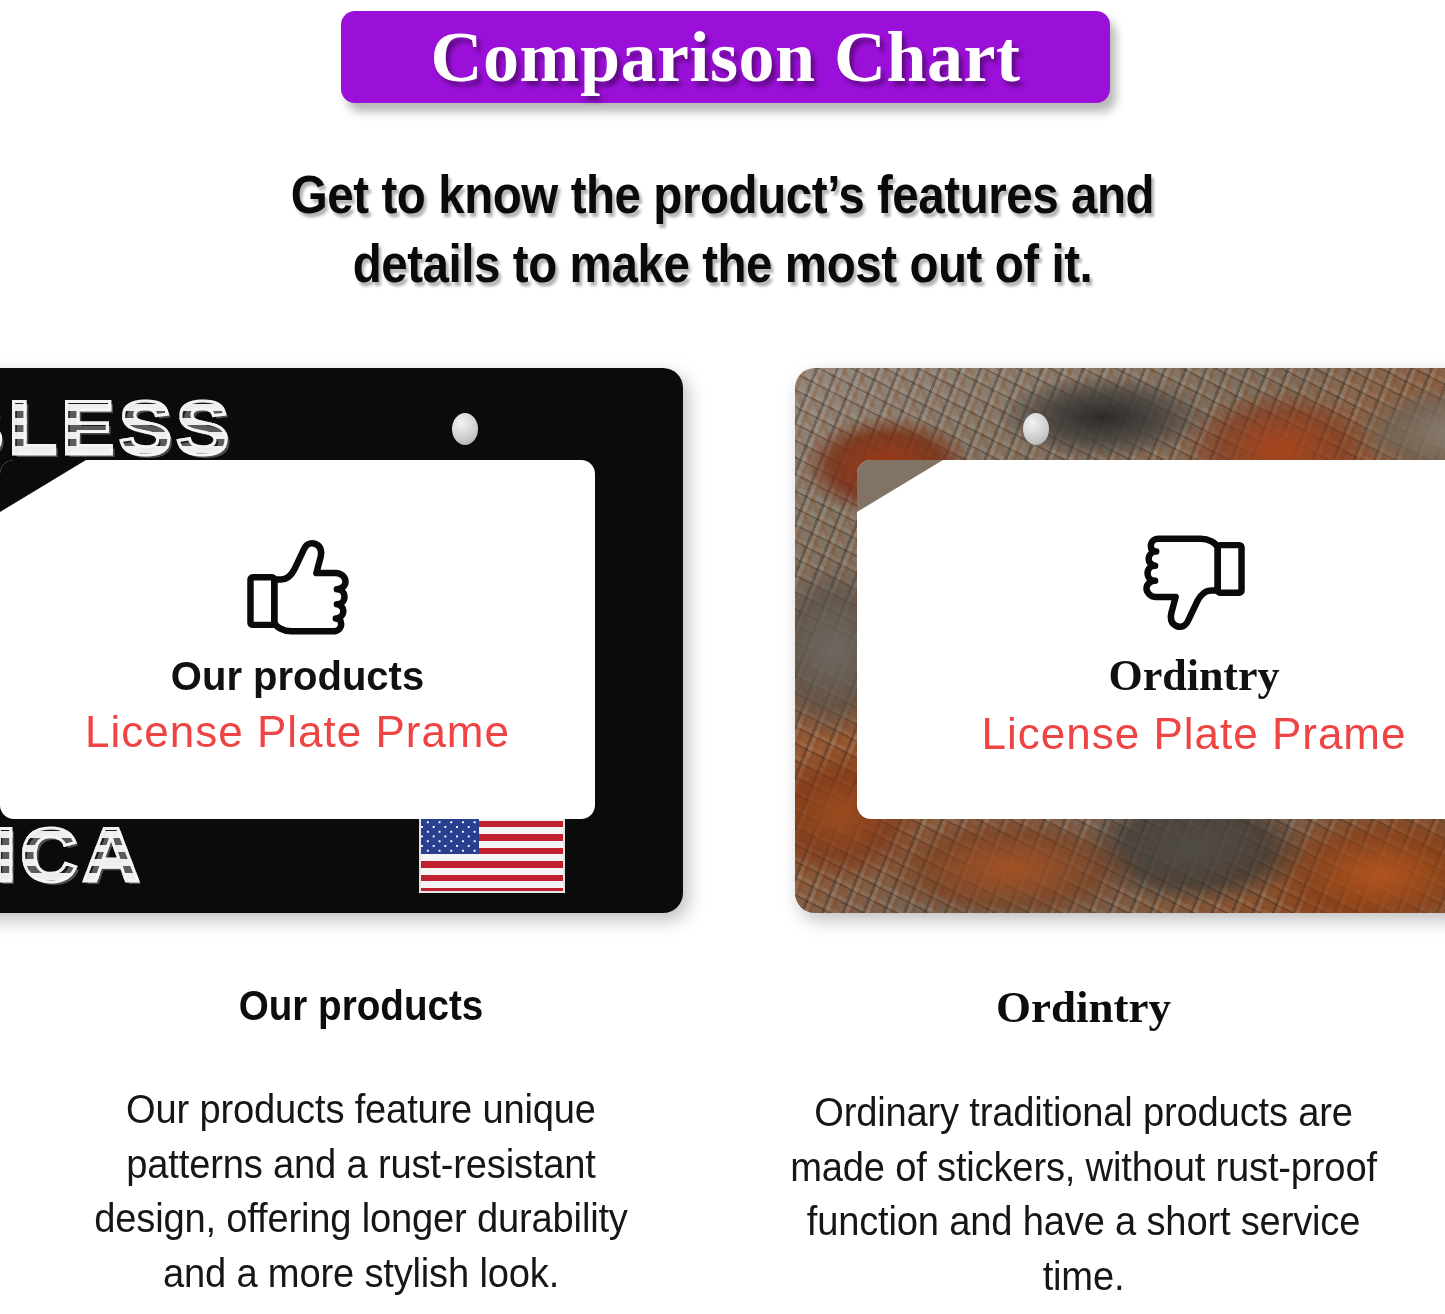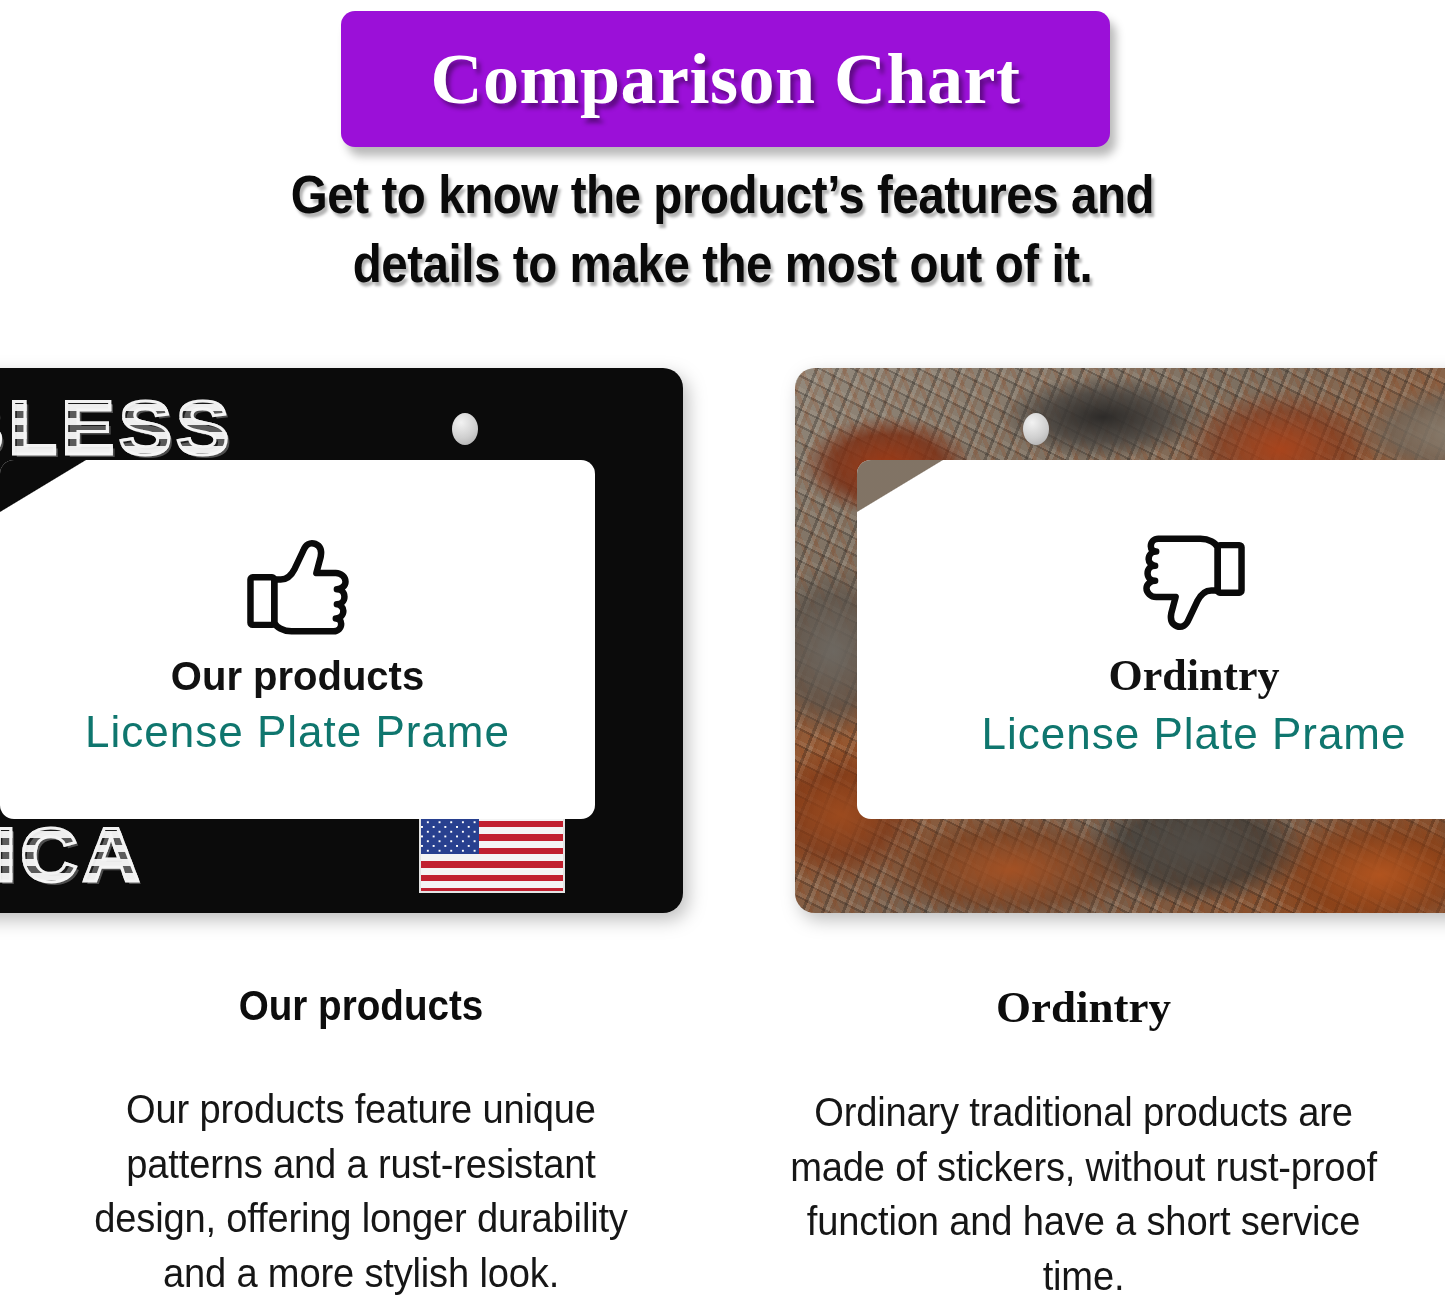--- a/index.html
+++ b/index.html
@@ -15,21 +15,21 @@
     font-family: "Liberation Sans", sans-serif;
     -webkit-font-smoothing: antialiased;
   }
 
   
   .title-banner {
     position: absolute;
     left: 341px;
     top: 11px;
     width: 769px;
-    height: 136px;
+    height: 92px;
     background: #9B10D8;
     border-radius: 14px;
     box-shadow: 6px 9px 10px rgba(0,0,0,0.28);
     display: flex;
     align-items: center;
     justify-content: center;
   }
   .title-text {
     font-family: "Liberation Serif", "DejaVu Serif", serif;
     font-weight: bold;
@@ -184,21 +184,21 @@
   }
   .plate-heading.serif {
     font-family: "Liberation Serif", "DejaVu Serif", serif;
     font-size: 44px;
   }
   .plate-sub {
     font-family: "Liberation Sans", sans-serif;
     font-weight: 300;
     font-size: 44px;
     line-height: 1;
-    color: #0f766e;
+    color: #ef4444;
     letter-spacing: 1px;
     white-space: nowrap;
   }
 
   
   .frame-word {
     position: absolute;
     font-family: "Liberation Sans Narrow", "Liberation Sans", sans-serif;
     font-weight: bold;
     font-size: 76px;

